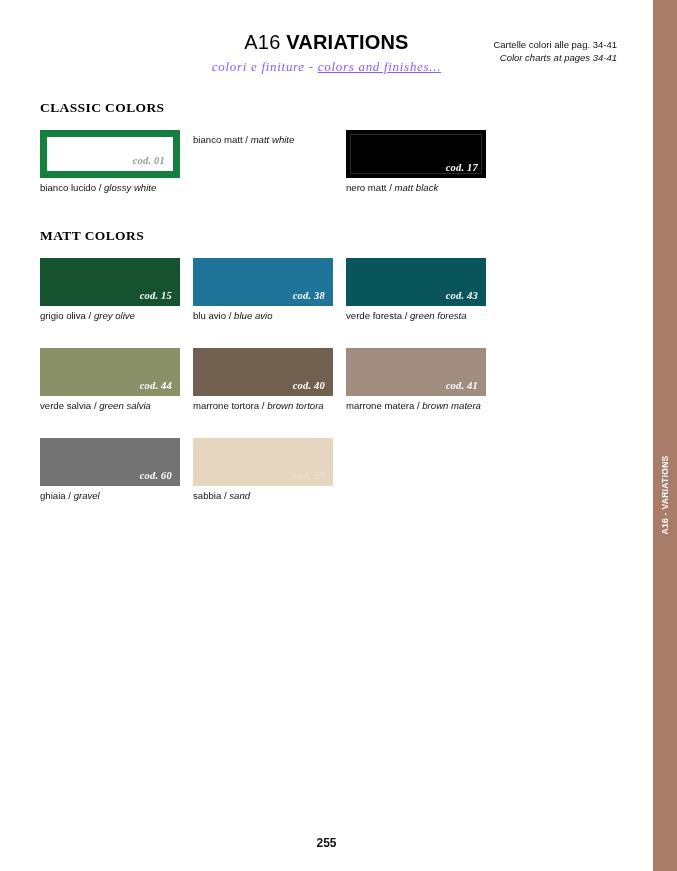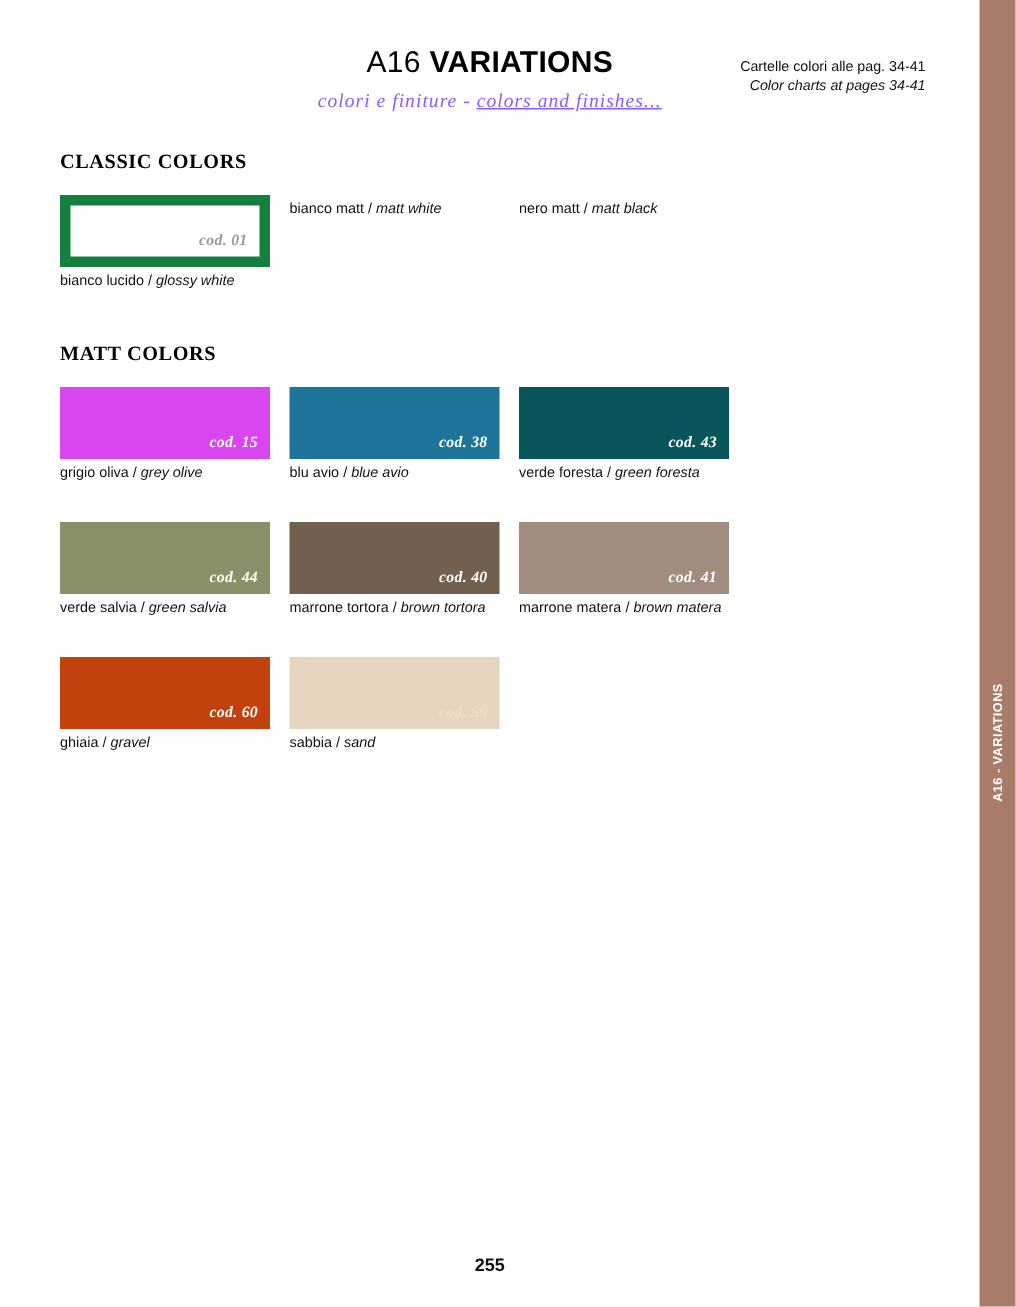--- a/index.html
+++ b/index.html
@@ -233,36 +233,40 @@
 
       <div class="swatch-cell">
         <div class="chip-caption">
           <span>bianco matt</span>
           <span>/</span>
           <span class="en">matt white</span>
         </div>
       </div>
 
       <div class="swatch-cell">
+        <div class="chip dark-inset" style="background:#000000;">
+          <span class="inner-frame"></span>
+          <span class="chip-code light">cod. 17</span>
+        </div>
         <div class="chip-caption">
           <span>nero matt</span>
           <span>/</span>
           <span class="en">matt black</span>
         </div>
       </div>
 
     </div>
   </div>
 
   <div class="section" style="top: 228px;">
     <div class="section-title">MATT COLORS</div>
     <div class="swatch-grid">
 
       <div class="swatch-cell">
-        <div class="chip" style="background:#d946ef;">
+        <div class="chip" style="background:#14532d;">
           <span class="chip-code light">cod. 15</span>
         </div>
         <div class="chip-caption">
           <span>grigio oliva</span>
           <span>/</span>
           <span class="en">grey olive</span>
         </div>
       </div>
 
       <div class="swatch-cell">
@@ -314,21 +318,21 @@
           <span class="chip-code light">cod. 41</span>
         </div>
         <div class="chip-caption">
           <span>marrone matera</span>
           <span>/</span>
           <span class="en">brown matera</span>
         </div>
       </div>
 
       <div class="swatch-cell">
-        <div class="chip" style="background:#c2410c;">
+        <div class="chip" style="background:#737373;">
           <span class="chip-code light">cod. 60</span>
         </div>
         <div class="chip-caption">
           <span>ghiaia</span>
           <span>/</span>
           <span class="en">gravel</span>
         </div>
       </div>
 
       <div class="swatch-cell">

